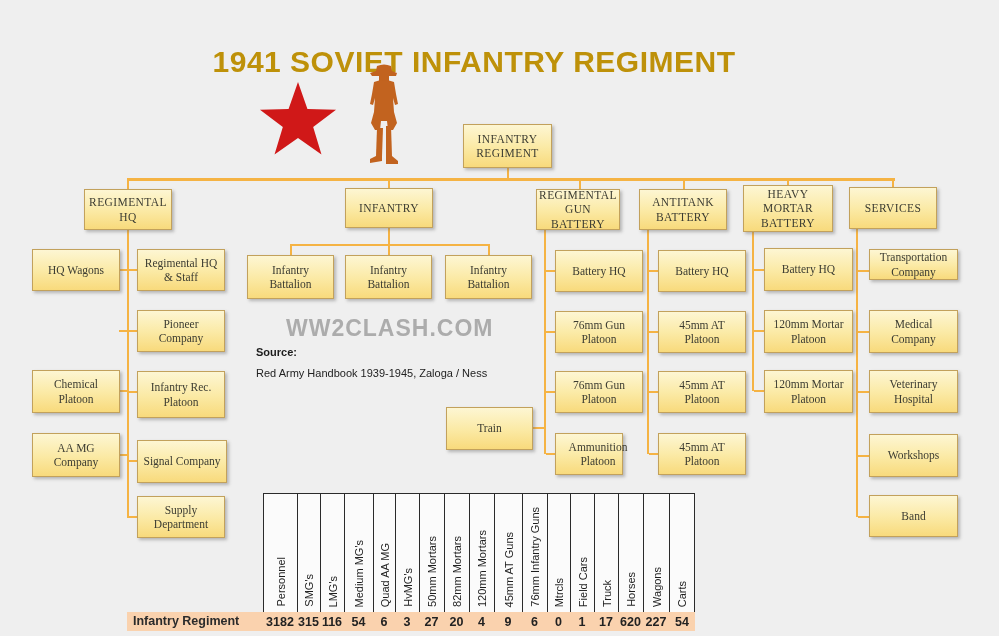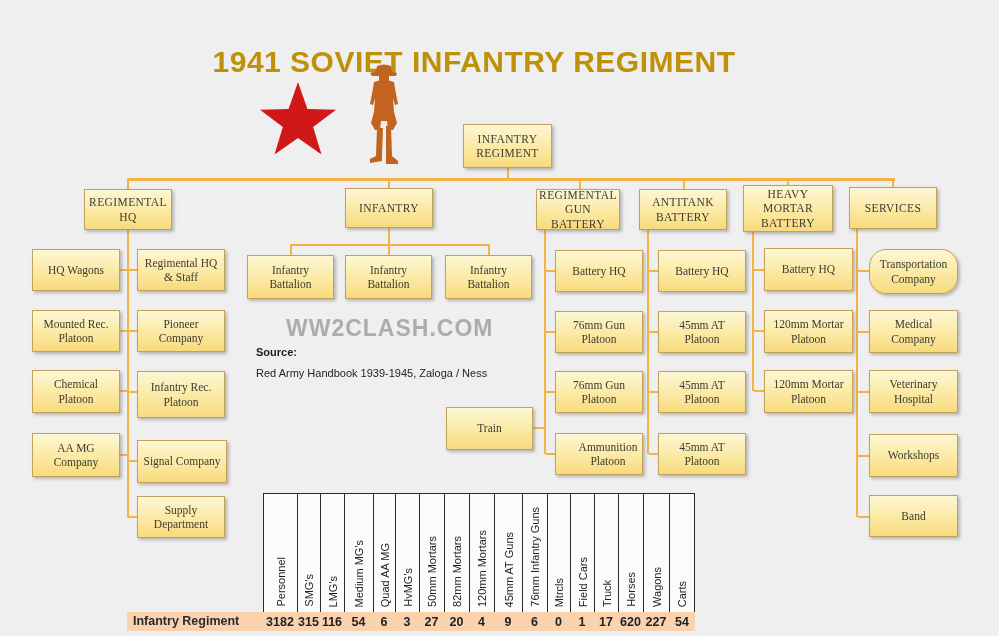--- a/index.html
+++ b/index.html
@@ -113,50 +113,49 @@
   <div class="node caps" style="left:463px;top:124px;width:89px;height:44px;">INFANTRY REGIMENT</div>
 
   <div class="node caps" style="left:84px;top:189px;width:88px;height:41px;">REGIMENTAL HQ</div>
   <div class="node caps" style="left:345px;top:188px;width:88px;height:40px;">INFANTRY</div>
   <div class="node caps" style="left:536px;top:189px;width:84px;height:41px;">REGIMENTAL GUN BATTERY</div>
   <div class="node caps" style="left:639px;top:189px;width:88px;height:41px;">ANTITANK BATTERY</div>
   <div class="node caps" style="left:743px;top:185px;width:90px;height:47px;">HEAVY MORTAR BATTERY</div>
   <div class="node caps" style="left:849px;top:187px;width:88px;height:42px;">SERVICES</div>
 
   <div class="node" style="left:32px;top:249px;width:88px;height:42px;">HQ Wagons</div>
-  <div class="node" style="left:32px;top:310px;width:88px;height:42px;">Mounted Rec. Platoon</div>
   <div class="node" style="left:32px;top:370px;width:88px;height:43px;">Chemical Platoon</div>
   <div class="node" style="left:32px;top:433px;width:88px;height:44px;">AA MG Company</div>
 
   <div class="node" style="left:137px;top:249px;width:88px;height:42px;">Regimental HQ &amp; Staff</div>
   <div class="node" style="left:137px;top:310px;width:88px;height:42px;">Pioneer Company</div>
   <div class="node" style="left:137px;top:371px;width:88px;height:47px;">Infantry Rec. Platoon</div>
   <div class="node" style="left:137px;top:440px;width:90px;height:43px;">Signal Company</div>
   <div class="node" style="left:137px;top:496px;width:88px;height:42px;">Supply Department</div>
 
   <div class="node" style="left:247px;top:255px;width:87px;height:44px;">Infantry Battalion</div>
   <div class="node" style="left:345px;top:255px;width:87px;height:44px;">Infantry Battalion</div>
   <div class="node" style="left:445px;top:255px;width:87px;height:44px;">Infantry Battalion</div>
 
   <div class="node" style="left:555px;top:250px;width:88px;height:42px;">Battery HQ</div>
   <div class="node" style="left:555px;top:311px;width:88px;height:42px;">76mm Gun Platoon</div>
   <div class="node" style="left:555px;top:371px;width:88px;height:42px;">76mm Gun Platoon</div>
-  <div class="node" style="left:555px;top:433px;width:88px;height:42px;padding-left:20px;">Ammunition Platoon</div>
+  <div class="node" style="left:555px;top:433px;width:68px;height:42px;padding-left:20px;">Ammunition Platoon</div>
   <div class="node" style="left:446px;top:407px;width:87px;height:43px;">Train</div>
 
   <div class="node" style="left:658px;top:250px;width:88px;height:42px;">Battery HQ</div>
   <div class="node" style="left:658px;top:311px;width:88px;height:42px;">45mm AT Platoon</div>
   <div class="node" style="left:658px;top:371px;width:88px;height:42px;">45mm AT Platoon</div>
   <div class="node" style="left:658px;top:433px;width:88px;height:42px;">45mm AT Platoon</div>
 
   <div class="node" style="left:764px;top:248px;width:89px;height:43px;">Battery HQ</div>
   <div class="node" style="left:764px;top:310px;width:89px;height:43px;">120mm Mortar Platoon</div>
   <div class="node" style="left:764px;top:370px;width:89px;height:43px;">120mm Mortar Platoon</div>
 
-  <div class="node" style="left:869px;top:249px;width:89px;height:45px;border-radius:17px;">Transportation Company</div>
+  <div class="node" style="left:869px;top:249px;width:89px;height:31px;">Transportation Company</div>
   <div class="node" style="left:869px;top:310px;width:89px;height:43px;">Medical Company</div>
   <div class="node" style="left:869px;top:370px;width:89px;height:43px;">Veterinary Hospital</div>
   <div class="node" style="left:869px;top:434px;width:89px;height:43px;">Workshops</div>
   <div class="node" style="left:869px;top:495px;width:89px;height:42px;">Band</div>
 
   <div class="watermark">WW2CLASH.COM</div>
   <div class="src-label">Source:</div>
   <div class="src-text">Red Army Handbook 1939-1945, Zaloga / Ness</div>
 
   <div class="thead">

